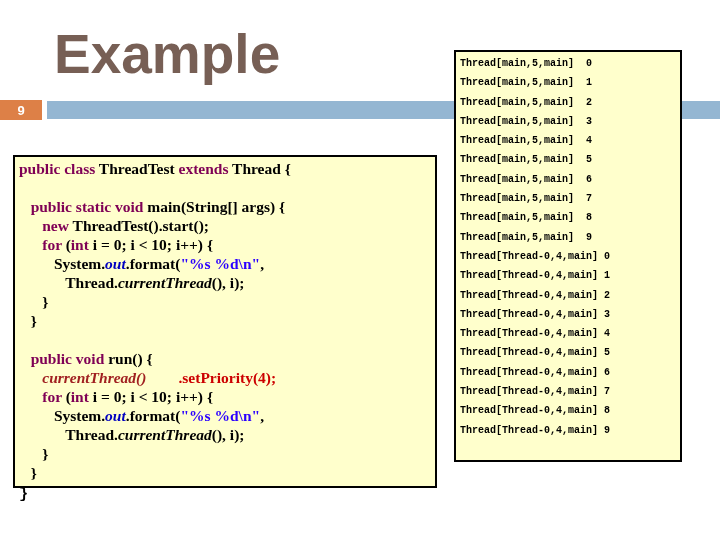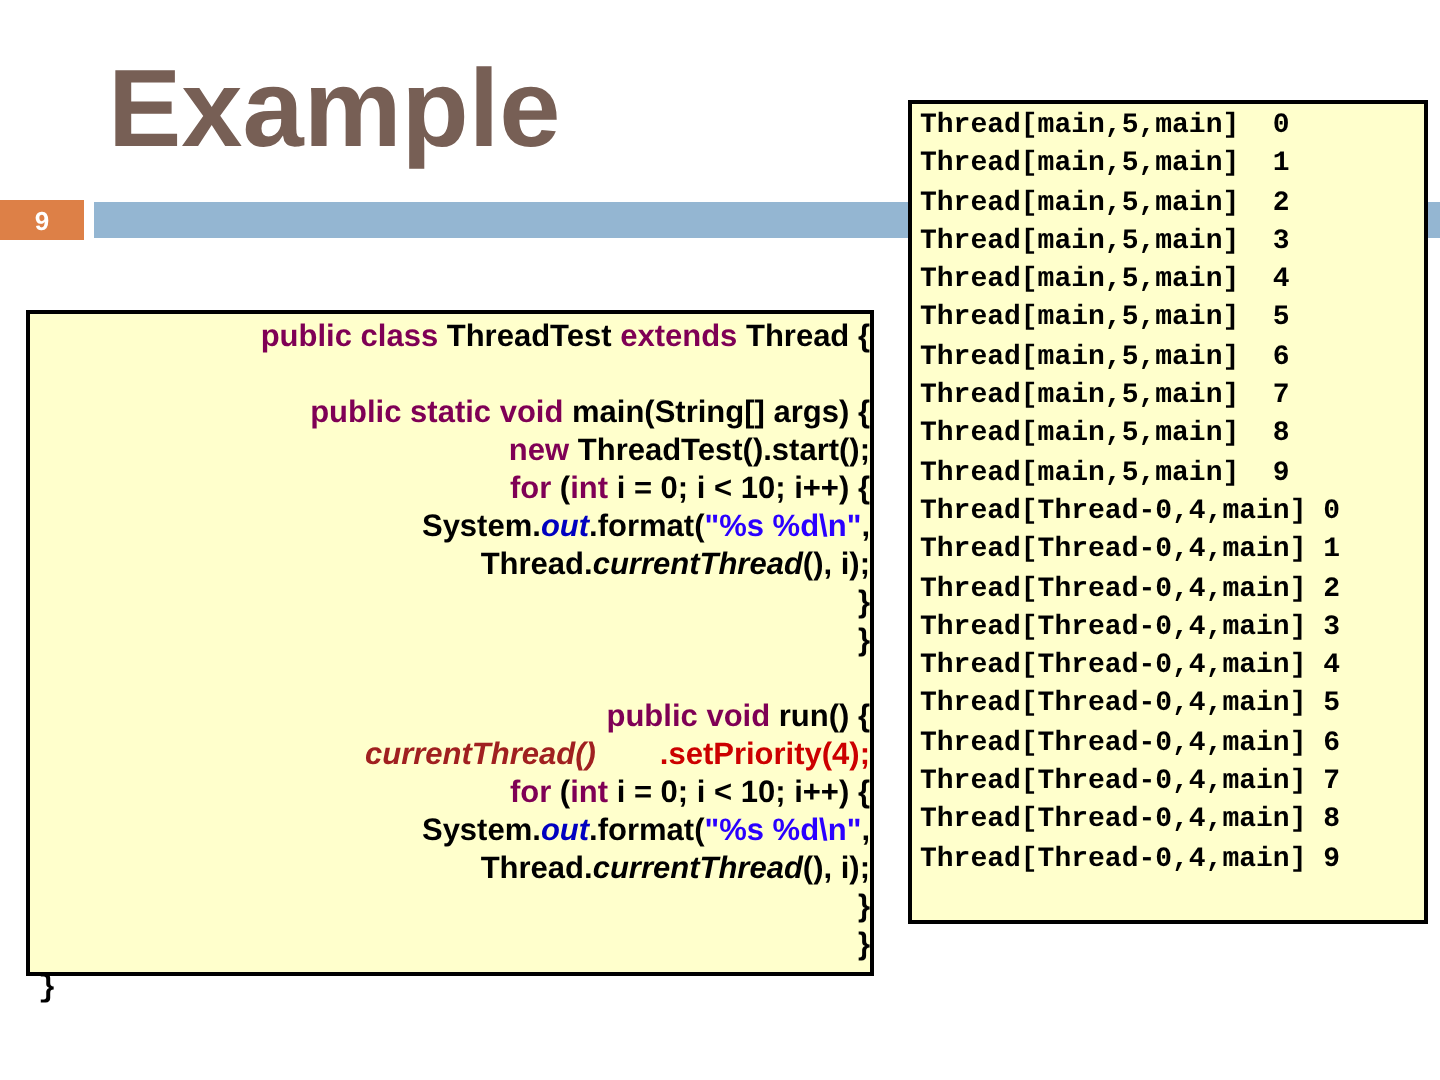--- a/index.html
+++ b/index.html
@@ -20,29 +20,29 @@
   }
   .bar{
     position:absolute;left:47px;top:101px;width:673px;height:18px;
     background:var(--accent-blue,#94B6D2);z-index:1;
   }
   .codebox{
     position:absolute;left:13px;top:155px;width:424px;height:333px;
     box-sizing:border-box;border:2px solid var(--border,#000);
     background:var(--panel-bg,#FFFFCC);z-index:2;
     margin:0;padding:2px 0 0 4px;overflow:hidden;
-    font-family:Liberation Sans, sans-serif;font-size:15.5px;
-    font-weight:bold;line-height:19px;color:#000;text-align:right;
+    font-family:Liberation Serif, serif;font-size:15.5px;
+    font-weight:bold;line-height:19px;color:#000;
   }
   .outputbox{
-    position:absolute;left:454px;top:50px;width:260px;height:412px;
+    position:absolute;left:454px;top:50px;width:228px;height:412px;
     box-sizing:border-box;border:2px solid var(--border,#000);
     background:var(--panel-bg,#FFFFCC);z-index:2;
     margin:0;padding:2px 0 0 4px;overflow:hidden;
-    font-family:"Liberation Mono",monospace;font-size:14px;
+    font-family:"Liberation Mono",monospace;font-size:10px;
     font-weight:bold;line-height:19.3px;color:#000;
   }
   .ln{white-space:pre;}
   .k  {color:var(--keyword,#7F0055);}
   .str{color:var(--string,#2A00FF);}
   .sf {color:var(--static-field,#0000C0);font-style:italic;}
   .sm {color:#000;font-style:italic;margin-top:16px;}
   .ri {color:var(--highlight-dark-red,#A02020);font-style:italic;}
   .r  {color:var(--highlight-red,#CC0000);margin-left:32px;}
   .closing-brace{

